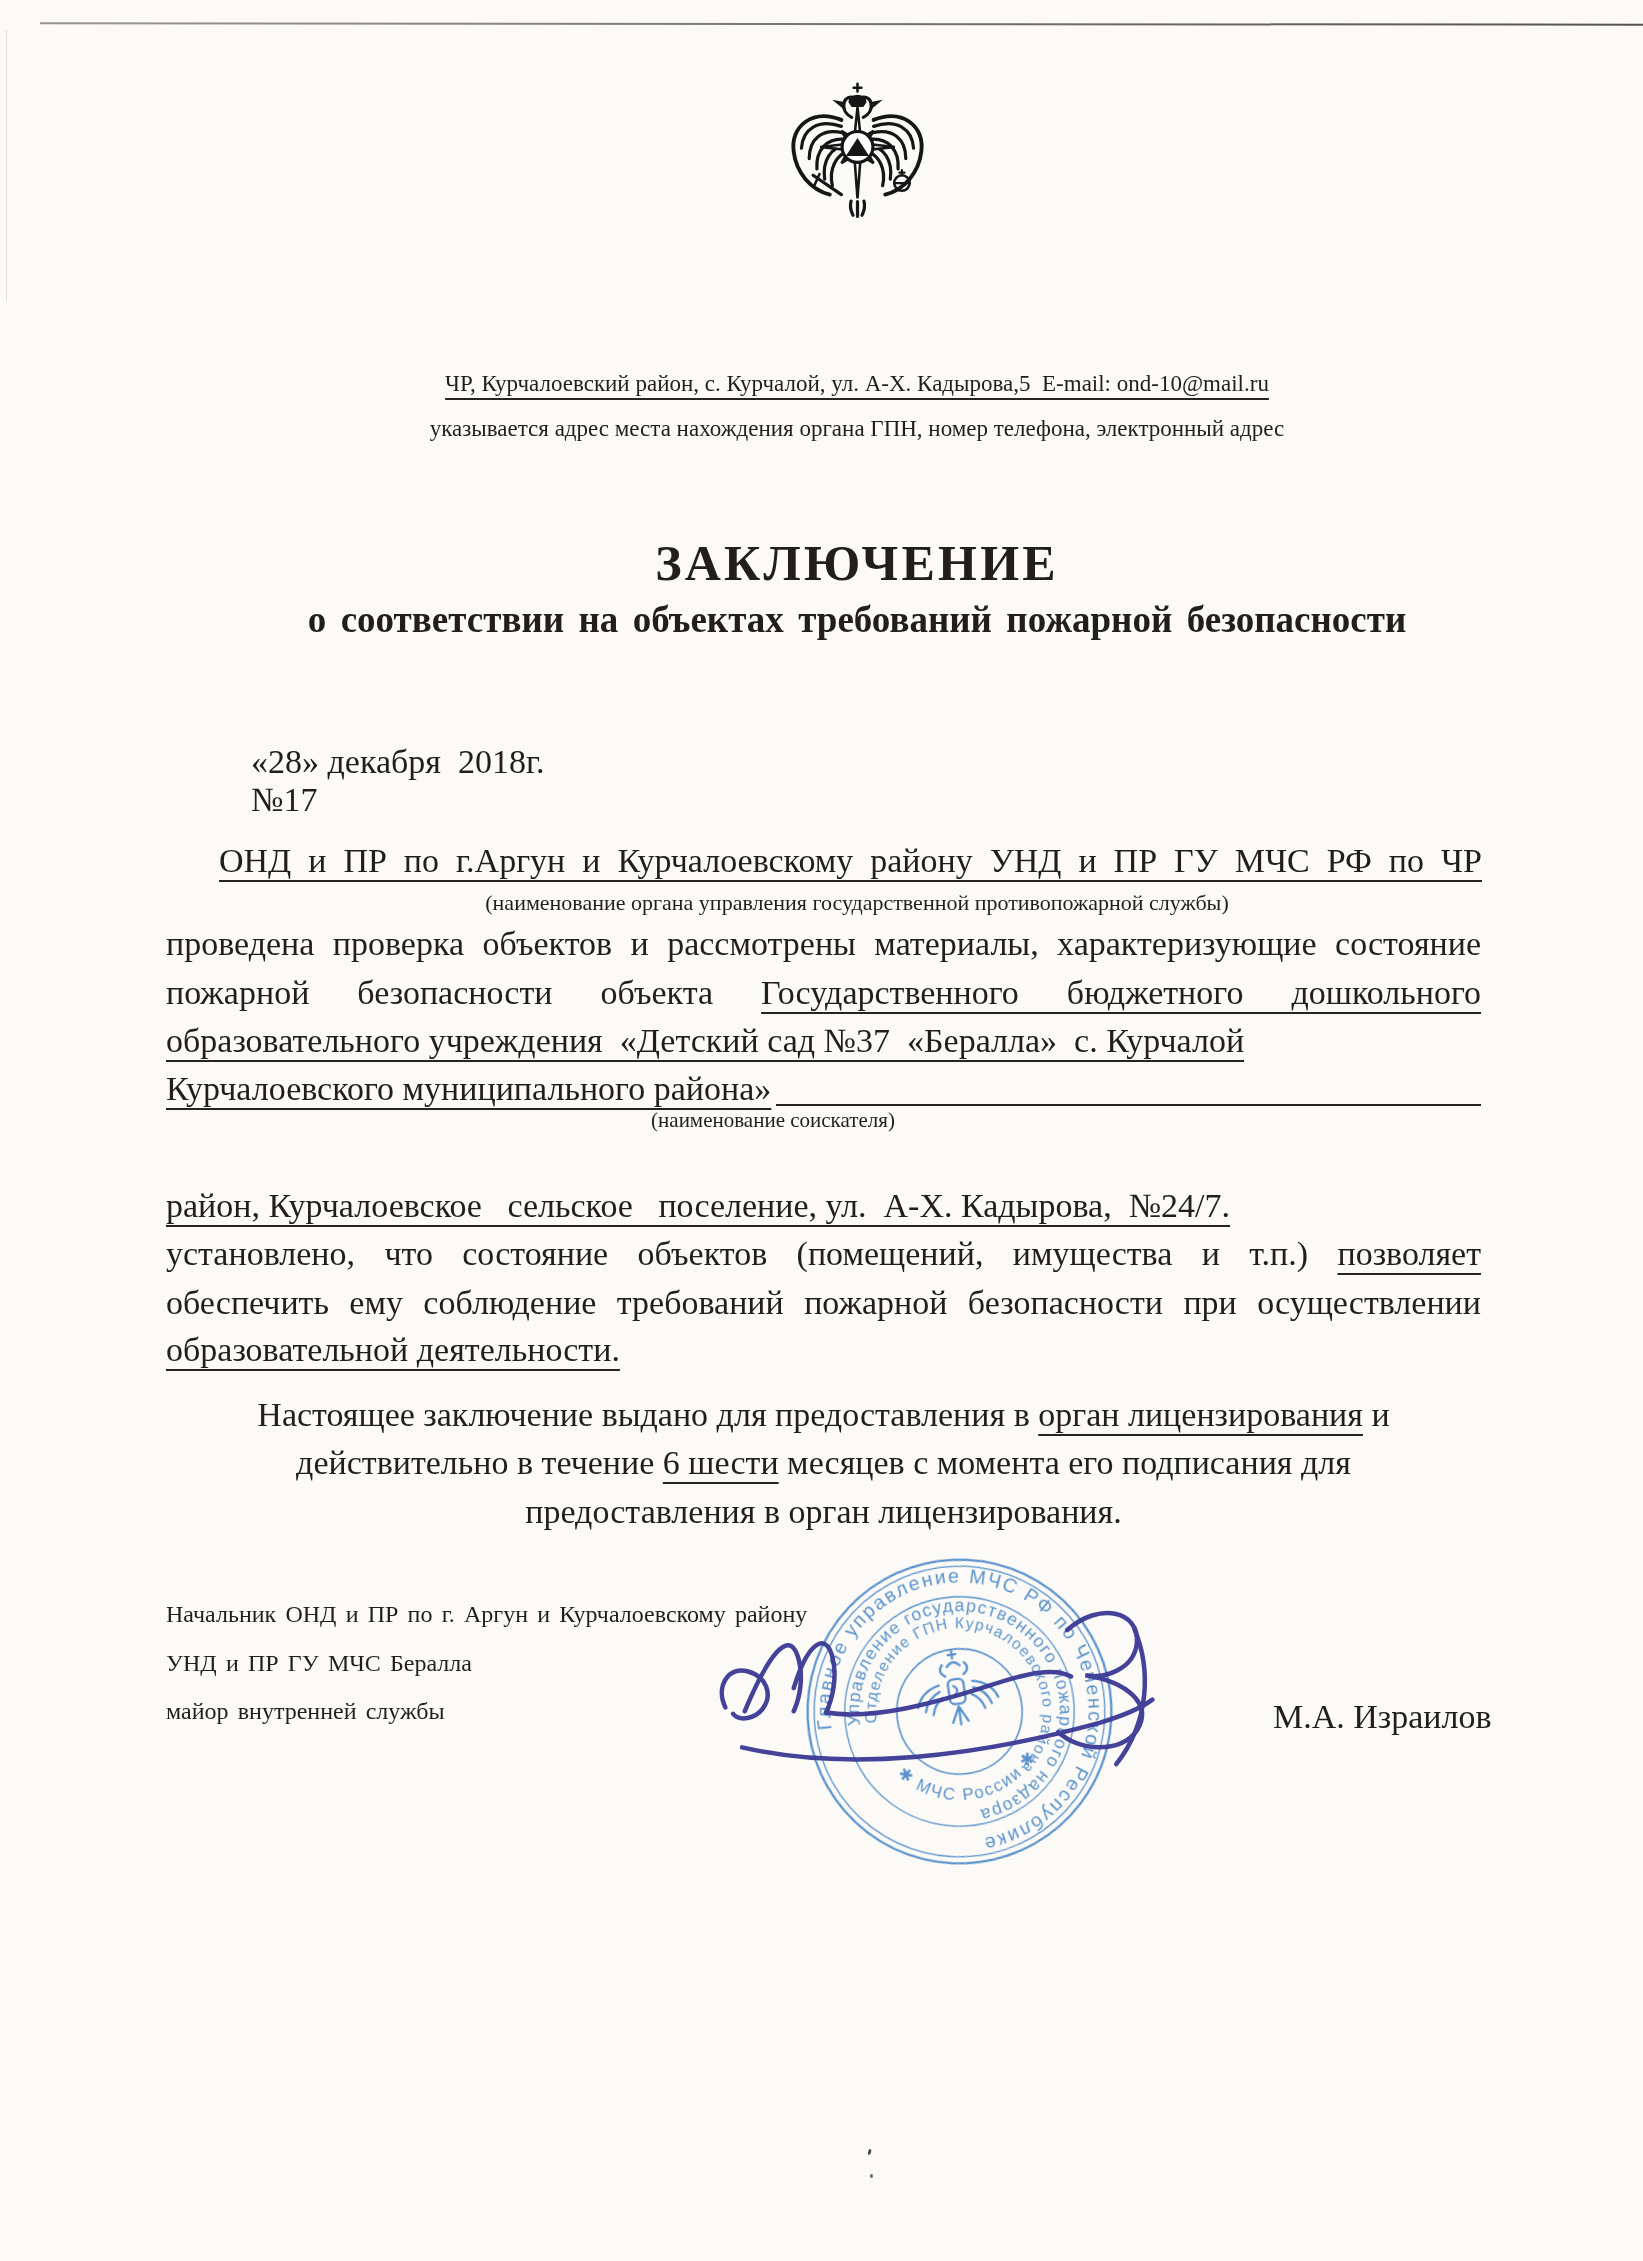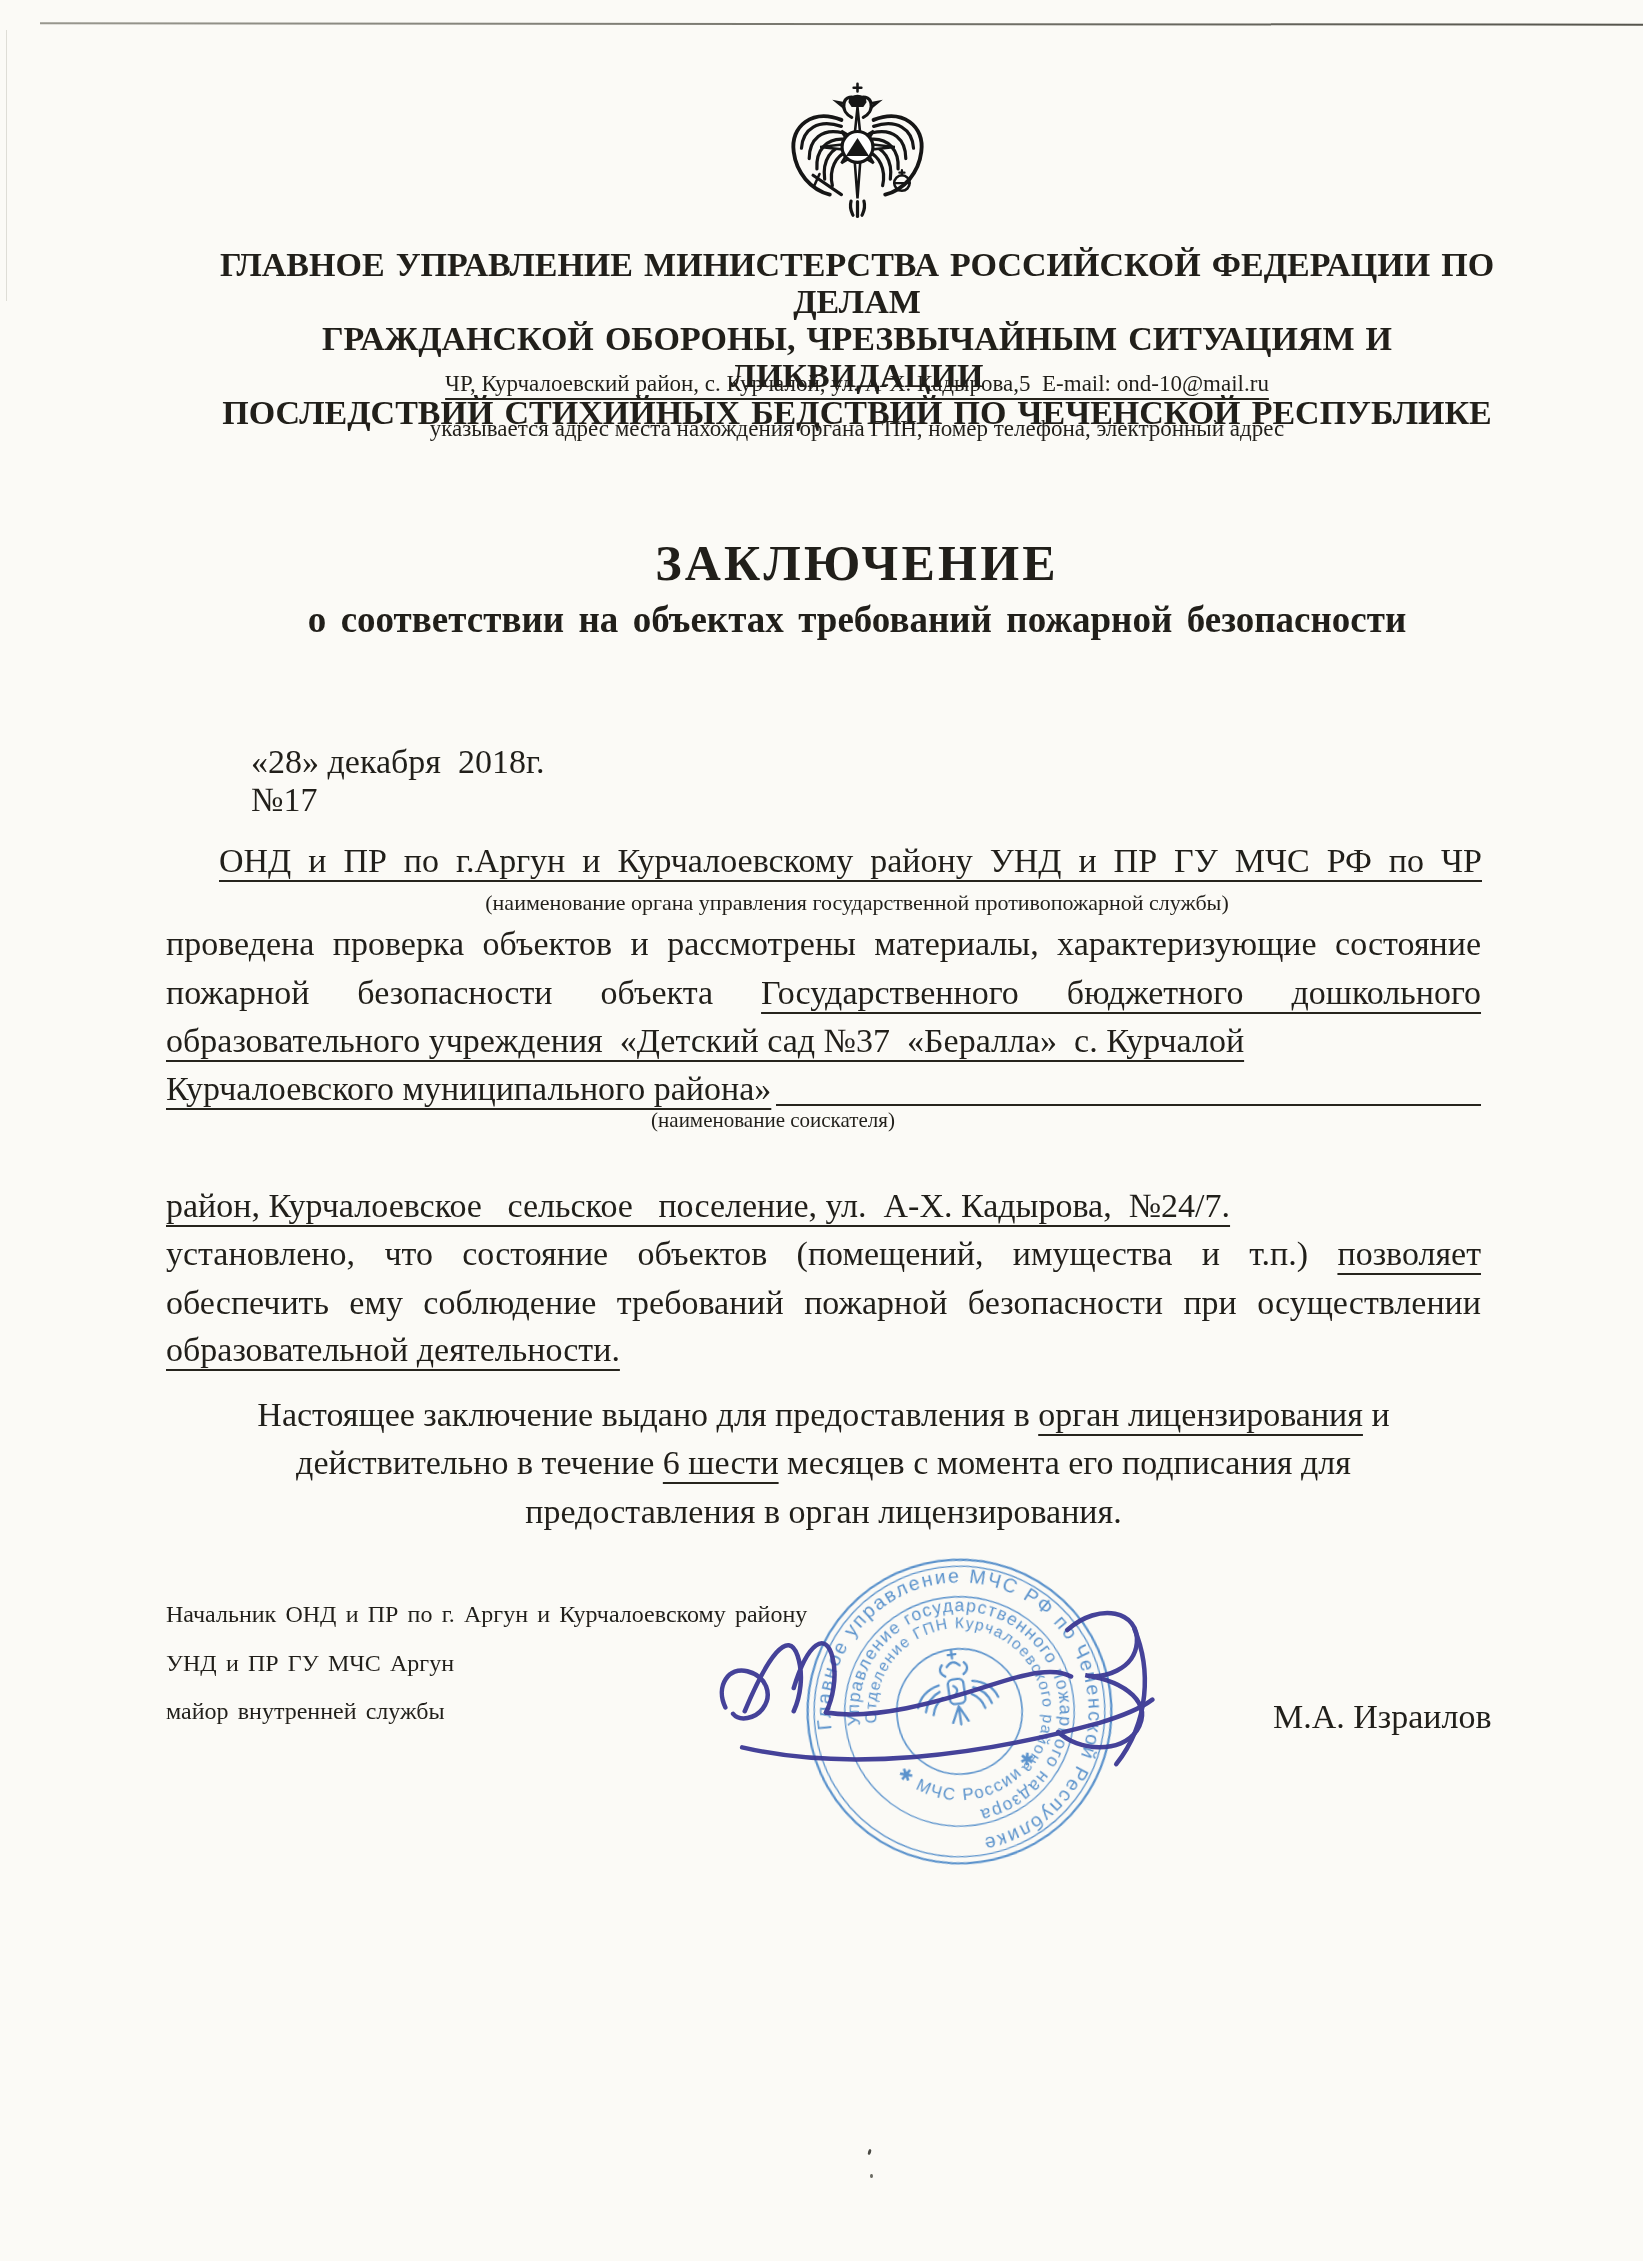--- a/index.html
+++ b/index.html
@@ -90,25 +90,20 @@
       <path d="M125,187 V210" stroke-width="5"></path>
       <path d="M135,186 C138,197 134,203 132,208" stroke-width="5"></path>
     </g>
 
     <path d="M125,40 L130,89 L150,77 L138,97 L183,102 L138,107 L150,127 L130,115 L125,182
              L120,115 L100,127 L112,107 L67,102 L112,97 L100,77 L120,89 Z" fill="#ffffff" stroke="#161616" stroke-width="4"></path>
     <circle cx="125" cy="102" r="24" fill="#ffffff" stroke="#161616" stroke-width="5"></circle>
     <path d="M125,88 L107,116 L143,116 Z" fill="#161616"></path>
   </svg>
 
-  <div class="abs hdr" style="top:246px">
-    <div>ГЛАВНОЕ УПРАВЛЕНИЕ МИНИСТЕРСТВА РОССИЙСКОЙ ФЕДЕРАЦИИ ПО ДЕЛАМ</div>
-    <div>ГРАЖДАНСКОЙ ОБОРОНЫ, ЧРЕЗВЫЧАЙНЫМ СИТУАЦИЯМ И ЛИКВИДАЦИИ</div>
-    <div>ПОСЛЕДСТВИЙ СТИХИЙНЫХ БЕДСТВИЙ ПО ЧЕЧЕНСКОЙ РЕСПУБЛИКЕ</div>
-  </div>
   <div class="abs addr pre">ЧР, Курчалоевский район, с. Курчалой, ул. А-Х. Кадырова,5  E-mail: ond-10@mail.ru</div>
   <div class="abs addr-cap">указывается адрес места нахождения органа ГПН, номер телефона, электронный адрес</div>
 
   <div class="abs doc-title">ЗАКЛЮЧЕНИЕ</div>
   <div class="abs doc-sub">о соответствии на объектах требований пожарной безопасности</div>
 
   <div class="abs date-row">
     <span>«28» декабря  2018г.</span>
     <span>№17</span>
   </div>
@@ -129,21 +124,21 @@
   <div class="abs bline pre" style="top:1186px"><span class="u">район, Курчалоевское   сельское   поселение, ул.  А-Х. Кадырова,  №24/7.</span></div>
   <div class="abs bline just" style="top:1234px"><span>установлено, что состояние объектов (помещений, имущества и т.п.) </span><span class="u">позволяет</span></div>
   <div class="abs bline just" style="top:1283px">обеспечить ему соблюдение требований пожарной безопасности при осуществлении</div>
   <div class="abs bline" style="top:1330px"><span class="u">образовательной деятельности.</span></div>
 
   <div class="abs bline cent" style="top:1395px"><span>Настоящее заключение выдано для предоставления в </span><span class="u">орган лицензирования</span><span> и</span></div>
   <div class="abs bline cent" style="top:1443px"><span>действительно в течение </span><span class="u">6 шести</span><span> месяцев с момента его подписания для</span></div>
   <div class="abs bline cent" style="top:1492px">предоставления в орган лицензирования.</div>
 
   <div class="abs sig-line" style="top:1601px">Начальник ОНД и ПР по г. Аргун и Курчалоевскому району</div>
-  <div class="abs sig-line" style="top:1650px">УНД и ПР ГУ МЧС Аргун</div>
+  <div class="abs sig-line" style="top:1650px">УНД и ПР ГУ МЧС Бералла</div>
   <div class="abs sig-line" style="top:1698px">майор внутренней службы</div>
   <div class="abs sig-name">М.А. Израилов</div>
 
   <svg class="abs stamp-wrap" viewBox="0 0 480 480">
     <defs>
       <path id="ring-outer" d="M42,240 a198,198 0 1,1 396,0 a198,198 0 1,1 -396,0"></path>
       <path id="ring-mid" d="M86,240 a154,154 0 1,1 308,0 a154,154 0 1,1 -308,0"></path>
       <path id="ring-inn" d="M112,240 a128,128 0 1,1 256,0 a128,128 0 1,1 -256,0"></path>
       <path id="ring-bot" d="M104,240 a136,136 0 0,0 272,0"></path>
     </defs>

